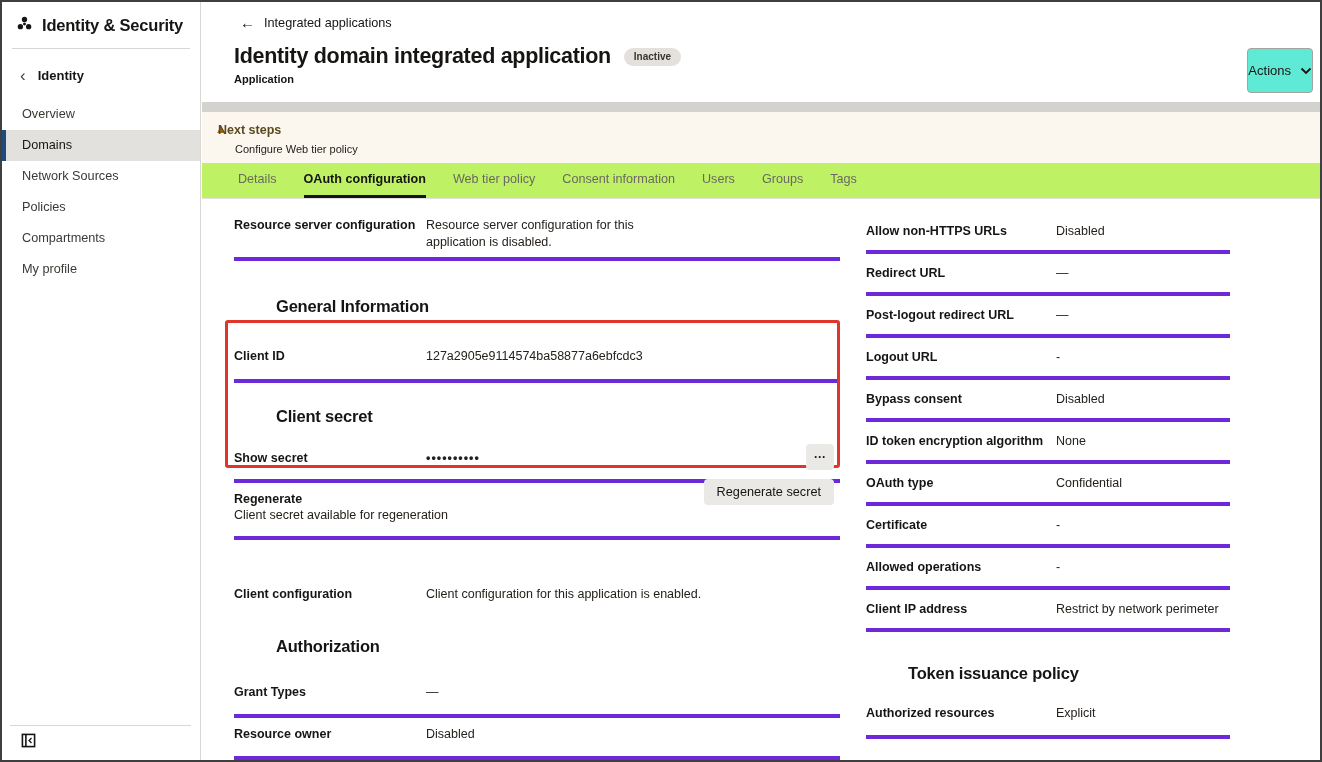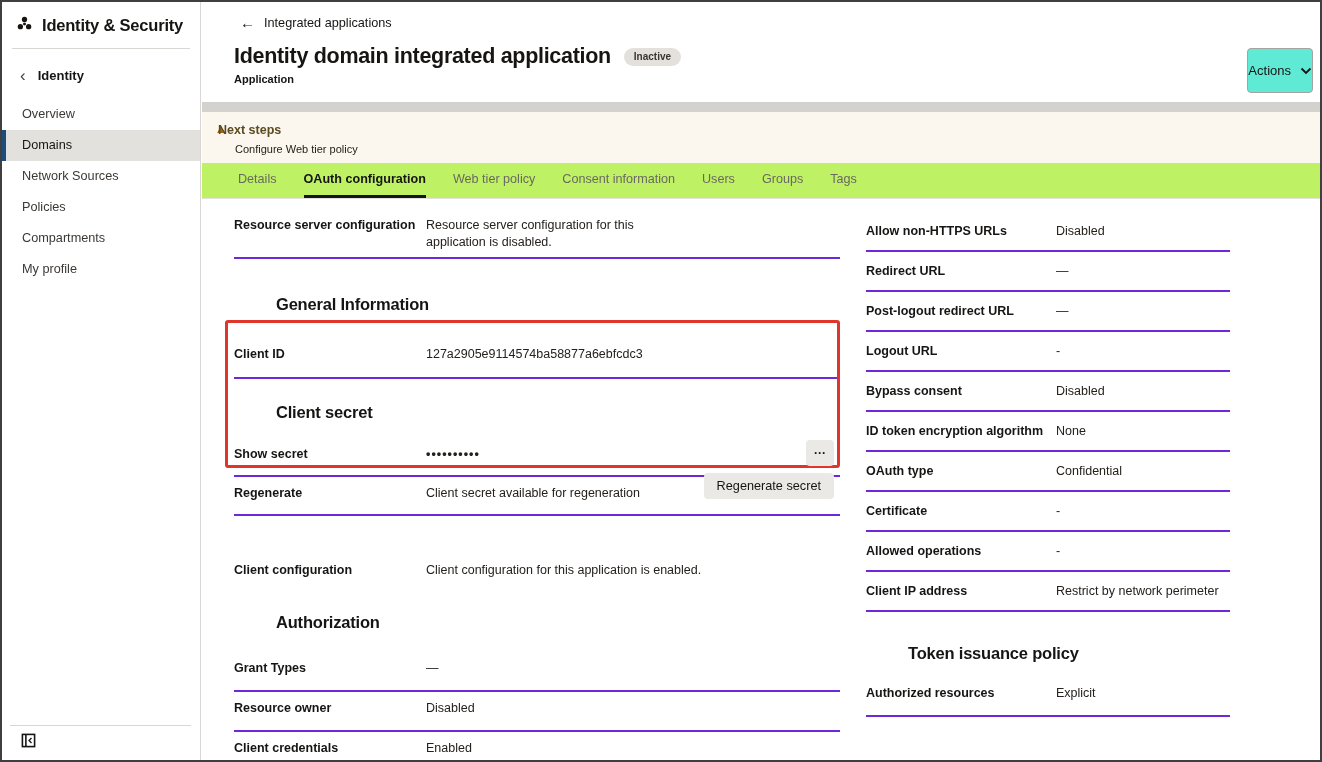--- a/index.html
+++ b/index.html
@@ -42,40 +42,40 @@
   .tab.active { color: #161513; font-weight: bold; border-bottom: 3px solid #161513; }
 
   .content { position: absolute; top: 197px; left: 0; right: 0; bottom: -200px; background: #fff; }
 
   
   .highlight-box { position: absolute; left: 23px; top: 121px; width: 615px; height: 148px; border: 3px solid #e0352b; border-radius: 3px; pointer-events: none; z-index: 5; }
 
   .leftcol { position: absolute; left: 32px; top: 0; width: 606px; }
   .rightcol { position: absolute; left: 664px; top: 0; width: 364px; padding-top: 13px; }
 
-  .row { display: flex; position: relative; border-bottom: 2px solid #6d28d9; }
+  .row { display: flex; position: relative; border-bottom: 4px solid #6d28d9; }
   .row .lbl { width: 192px; font-size: 12.5px; font-weight: bold; line-height: 16px; flex-shrink: 0; }
   .row .val { font-size: 12.5px; line-height: 17px; color: #25211c; }
   .row.noline { border-bottom: none; }
 
   .h2 { font-size: 16.5px; font-weight: bold; letter-spacing: -0.2px; margin-left: 42px; }
 
   .gbtn { background: #ebe9e6; border: none; border-radius: 4px; font-family: "Liberation Sans", sans-serif; font-size: 12.7px; color: #161513; cursor: pointer; }
 
   .row-resource { padding: 18px 0 6px; }
   .row-resource .val { width: 268px; }
   .btn-edit { position: absolute; right: 6px; top: 10px; height: 26px; padding: 0 14px; }
 
   .h2-general { margin-top: 36px; }
   .row-clientid { margin-top: 24px; padding: 8px 0 14px; }
   .h2-secret { margin-top: 24px; }
   .row-secret { margin-top: 14px; padding: 10px 0 12px; }
   .secret-dots { font-weight: bold; font-size: 9px; letter-spacing: 1px; line-height: 17px; }
   .btn-more { position: absolute; right: 6px; top: 4px; width: 28px; height: 26px; font-weight: bold; font-size: 12px; z-index: 6; }
-  .row-regenerate { padding: 8px 0 12px; }
+  .row-regenerate { padding: 8px 0 12px; flex-direction: column; }
   .btn-regen { position: absolute; right: 6px; top: -4px; height: 26px; padding: 0 13px; z-index: 6; }
   .row-clientconfig { margin-top: 38px; padding: 8px 0 12px; }
   .h2-auth { margin-top: 22px; }
   .auth-rows { margin-top: 20px; }
   .auth-rows .row { padding: 8px 0 13px; }
 
   .rightcol .row { padding: 11px 0 10px; }
   .rightcol .lbl { width: 190px; }
   .h2-token { margin-top: 32px; }
   .token-rows { margin-top: 14px; }

